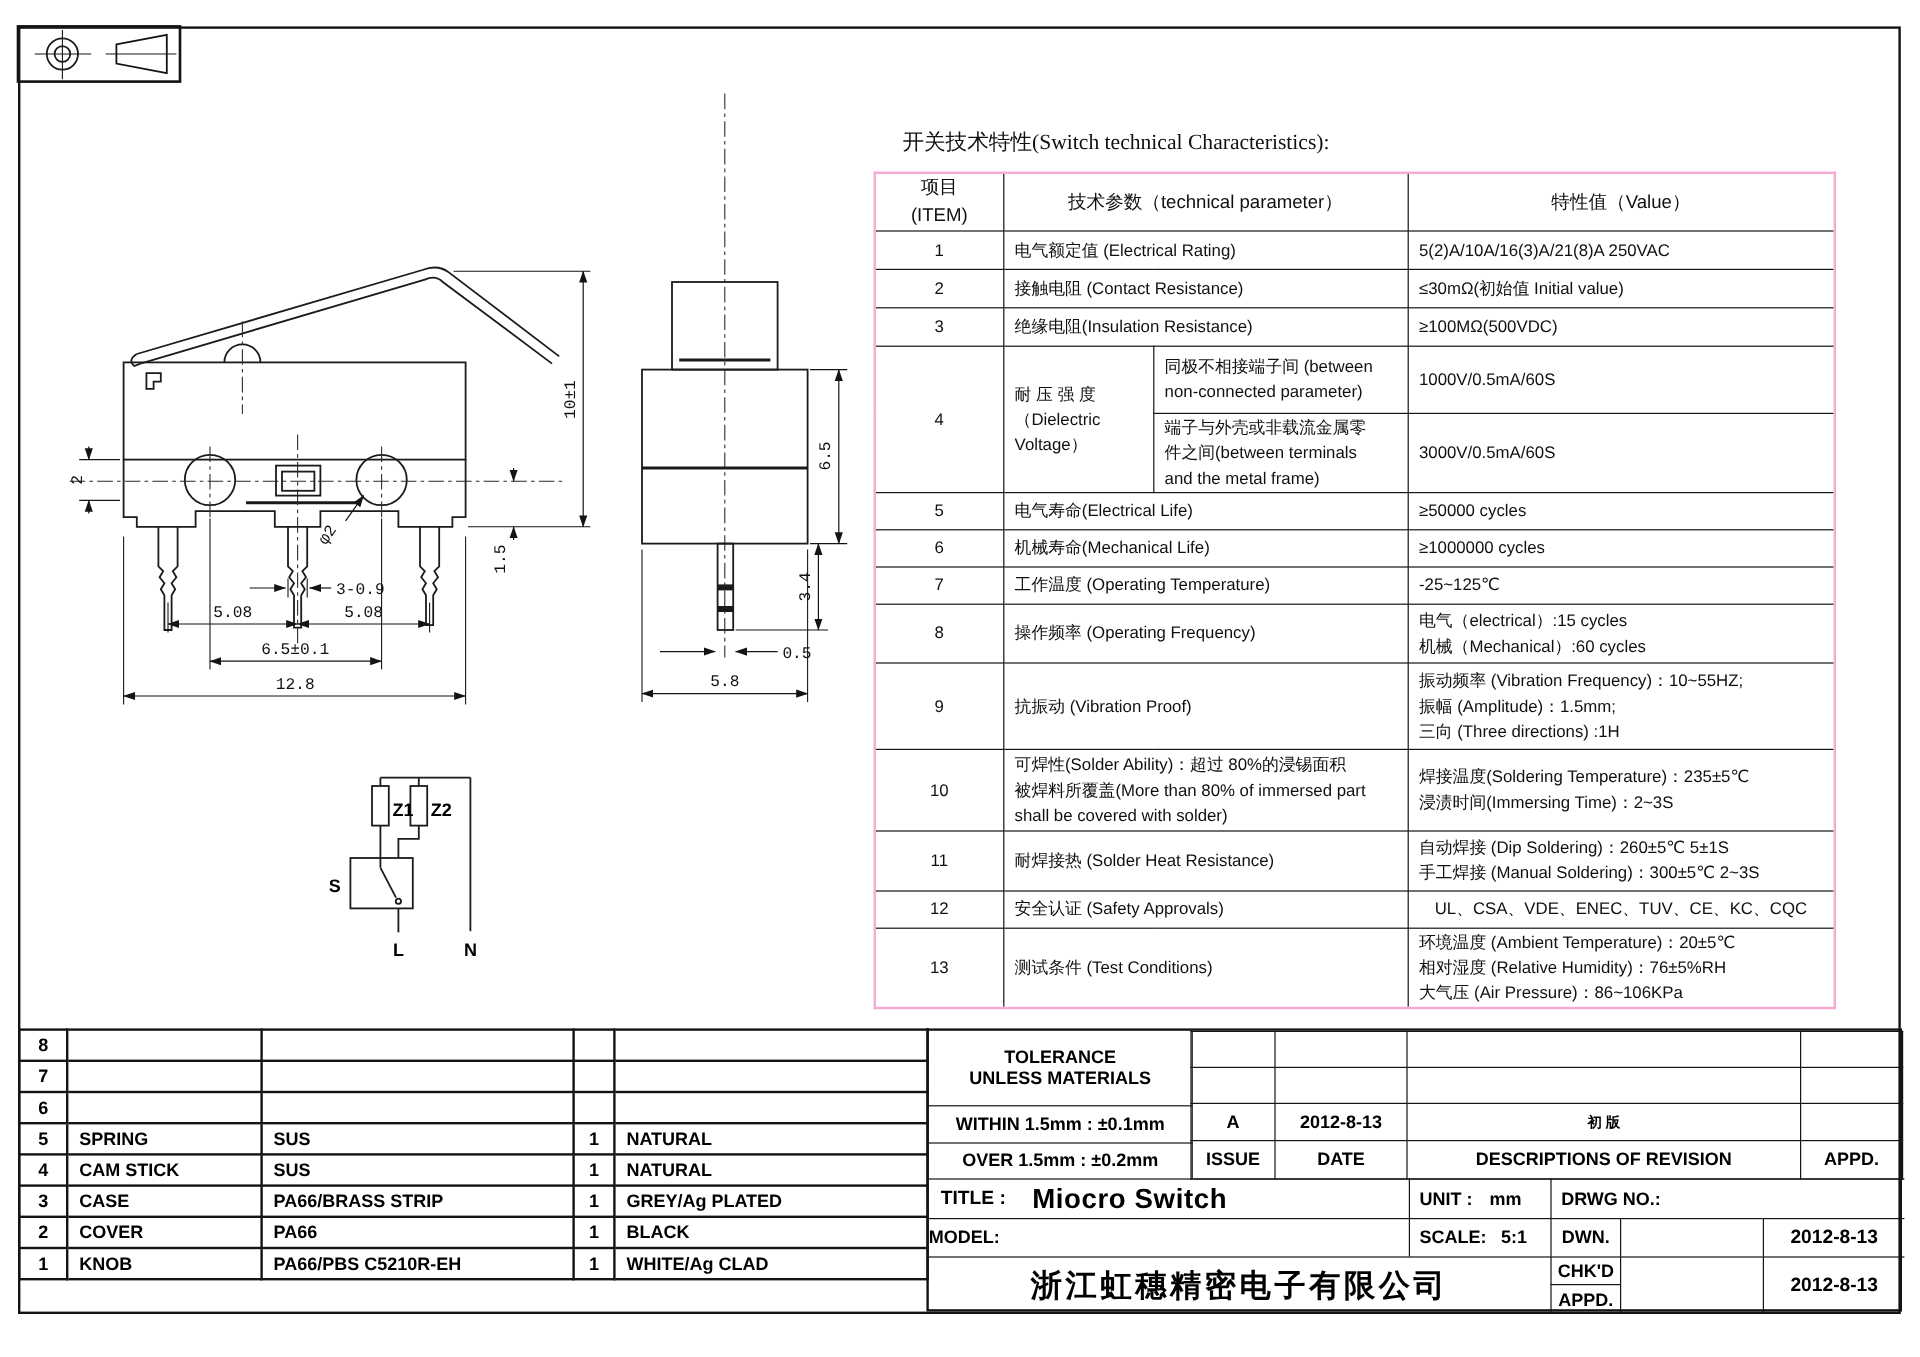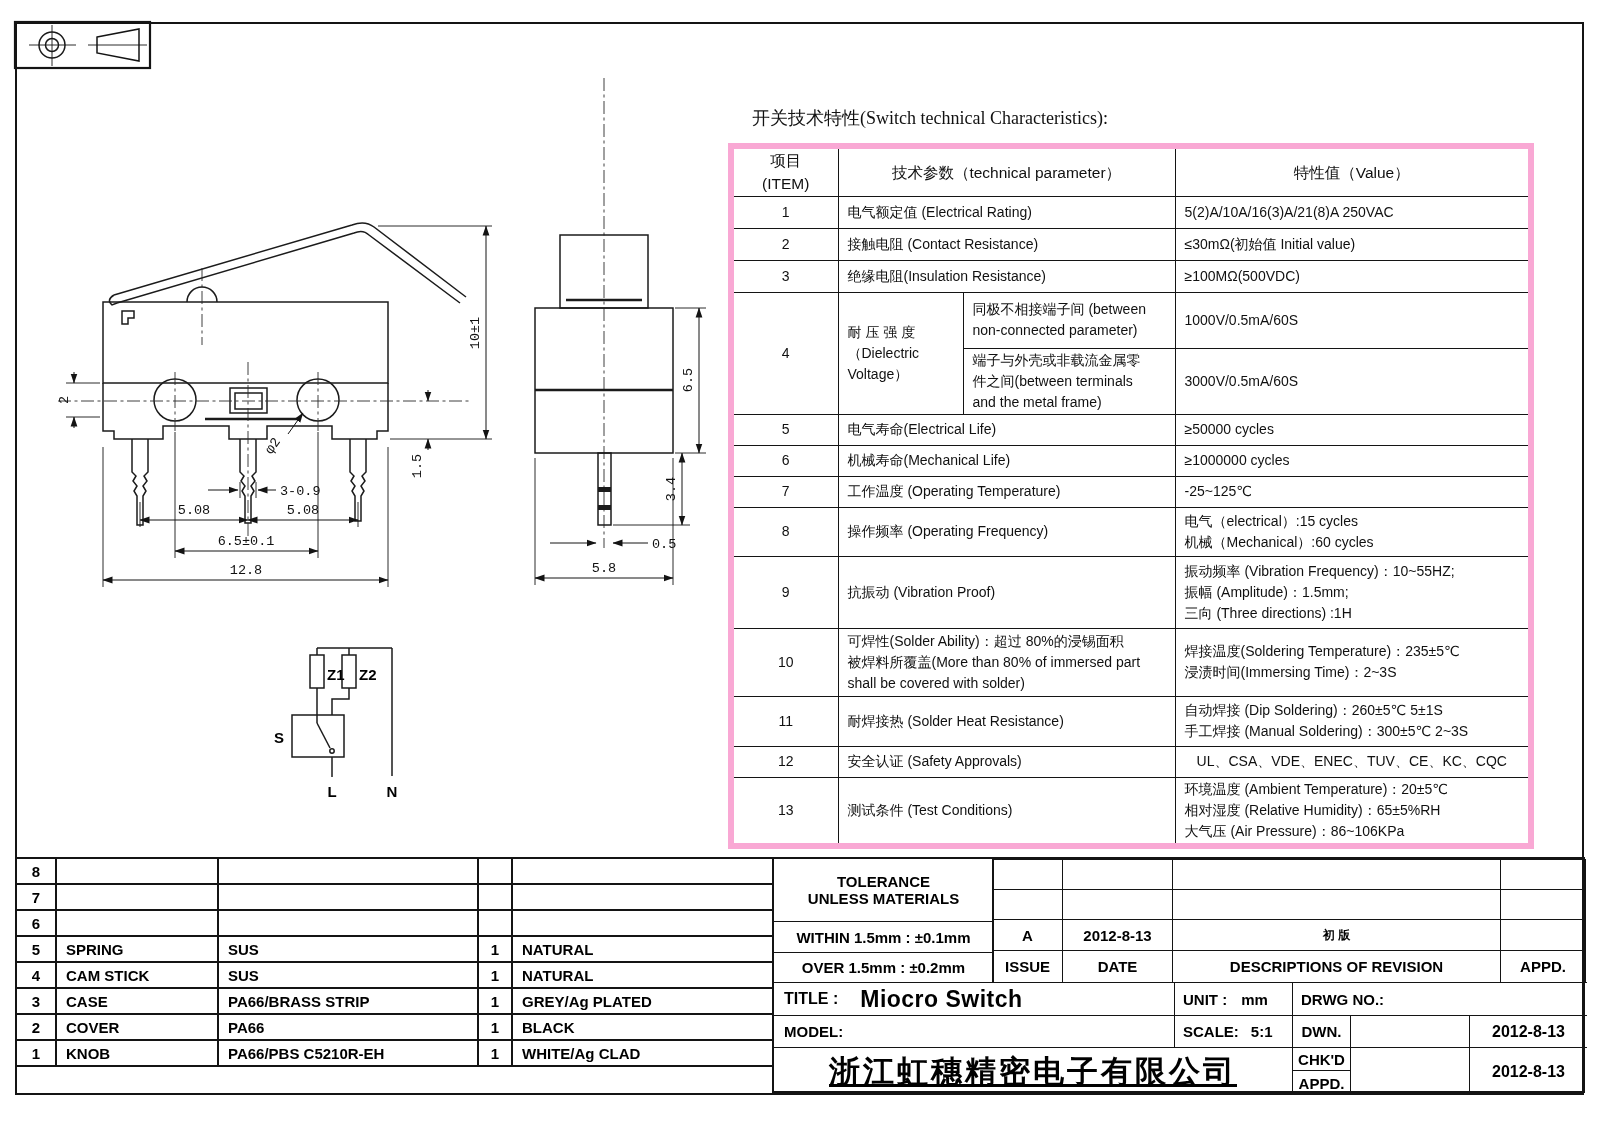--- a/index.html
+++ b/index.html
@@ -5,21 +5,21 @@
   html,body{margin:0;padding:0;background:#fff;}
   #sheet{position:relative;width:1600px;height:1131px;background:#fff;overflow:hidden;
          font-family:"Liberation Sans","DejaVu Sans",sans-serif;color:#141414;}
   .abs{position:absolute;box-sizing:border-box;}
   
   #border{left:15px;top:22px;width:1569px;height:1073px;border:2.5px solid #141414;}
   
   #heading{left:752px;top:106px;font:18px "Liberation Serif","DejaVu Serif",serif;color:#111;white-space:nowrap;}
   
   table{border-collapse:collapse;table-layout:fixed;}
-  #spec{position:absolute;left:728px;top:143px;width:800px;border:6px solid #f9a8d4;}
+  #spec{position:absolute;left:728px;top:143px;width:800px;border:2px solid #f9a8d4;}
   #spec td{border:1.6px solid #141414;font:14px/1.5 "Liberation Sans","DejaVu Sans",sans-serif;
            color:#101010;padding:1px 4px 1px 9px;vertical-align:middle;}
   #spec td.no{text-align:center;padding:0;}
   #spec td.hd{text-align:center;font-size:15.5px;padding:0 2px;}
   #spec td div{white-space:nowrap;}
   #spec td.ctr{text-align:center;padding:0 0;}
   
   #parts{position:absolute;left:15px;top:857px;width:757px;border:2.5px solid #141414;}
   #parts td{border:2px solid #141414;font:bold 15px "Liberation Sans","DejaVu Sans",sans-serif;
             color:#000;padding:0 0 0 9px;white-space:nowrap;overflow:hidden;}
@@ -27,21 +27,21 @@
   
   #tblock{left:772px;top:857px;width:813px;height:236px;border:2.5px solid #141414;font-weight:bold;color:#000;}
   .cell{position:absolute;box-sizing:border-box;display:flex;align-items:center;}
   .bt{border-top:1.8px solid #141414;} .bl{border-left:1.8px solid #141414;}
   .bb{border-bottom:1.8px solid #141414;} .br{border-right:1.8px solid #141414;}
   .cen{justify-content:center;text-align:center;}
   #rev{position:absolute;left:218px;top:0;width:593px;height:123px;}
   #rev td{border:1.6px solid #141414;font:bold 15px "Liberation Sans","DejaVu Sans",sans-serif;
           text-align:center;padding:0;color:#000;}
   .lbl15{font-size:15px;} .big-title{font-size:23px;letter-spacing:0.5px;}
-  #company{font-size:31px;letter-spacing:3px;text-decoration:underline;}
+  #company{font-size:26px;letter-spacing:3px;}
   
   #draw{position:absolute;left:0;top:0;}
   .ol{fill:none;stroke:#1b1b1b;stroke-width:1.5;}
   .ol2{fill:none;stroke:#1b1b1b;stroke-width:2.4;}
   .cl{fill:none;stroke:#2a2a2a;stroke-width:0.9;stroke-dasharray:13 3.5 3 3.5;}
   .dim{fill:none;stroke:#141414;stroke-width:1;}
   .ext{fill:none;stroke:#141414;stroke-width:0.9;}
   .dt{font:13.5px "Liberation Mono","DejaVu Sans Mono",monospace;fill:#111;}
   .ct{font:bold 15px "Liberation Sans","DejaVu Sans",sans-serif;fill:#000;}
 </style>
@@ -297,21 +297,21 @@
     <tr style="height:31px">
       <td class="no">12</td>
       <td colspan="2">安全认证 (Safety Approvals)</td>
       <td class="ctr">UL、CSA、VDE、ENEC、TUV、CE、KC、CQC</td>
     </tr>
     <tr style="height:66px">
       <td class="no">13</td>
       <td colspan="2">测试条件 (Test Conditions)</td>
       <td>
         <div>环境温度 (Ambient Temperature)：20±5℃</div>
-        <div>相对湿度 (Relative Humidity)：65±5%RH</div>
+        <div>相对湿度 (Relative Humidity)：76±5%RH</div>
         <div>大气压 (Air Pressure)：86~106KPa</div>
       </td>
     </tr>
   </tbody>
     </table>
 
   <table id="parts">
     <colgroup>
         <col style="width:40px">
         <col style="width:162px">
@@ -426,21 +426,21 @@
     <div class="cell bt" style="left:0;top:123px;width:400px;height:33px;padding-left:10px;gap:22px;text-align:right;">
       <span class="lbl15" style="font-size:16px">TITLE :</span>
       <span class="big-title">Miocro Switch</span>
     </div>
     <div class="cell bt bl" style="left:400px;top:123px;width:118px;height:33px;padding-left:8px;gap:14px;">
       <span class="lbl15">UNIT :</span>
       <span class="lbl15">mm</span>
     </div>
     <div class="cell bt bl lbl15" style="left:518px;top:123px;width:295px;height:33px;padding-left:8px;">DRWG NO.:</div>
 
-    <div class="cell bt lbl15" style="left:0;top:156px;width:400px;height:32px;padding-left:10px;">MODEL:</div>
+    <div class="cell bt lbl15" style="left:0;top:156px;width:400px;height:32px;">MODEL:</div>
     <div class="cell bt bl" style="left:400px;top:156px;width:118px;height:32px;padding-left:8px;gap:12px;">
       <span class="lbl15">SCALE:</span>
       <span class="lbl15">5:1</span>
     </div>
     <div class="cell bt bl cen lbl15" style="left:518px;top:156px;width:58px;height:32px;">DWN.</div>
     <div class="cell bt bl" style="left:576px;top:156px;width:119px;height:32px;"></div>
     <div class="cell bt bl cen" style="left:695px;top:156px;width:118px;height:32px;font-size:16px;">2012-8-13</div>
 
     <div class="cell bt cen" id="company" style="left:0;top:188px;width:518px;height:48px;">浙江虹穗精密电子有限公司</div>
     <div class="cell bt bl bb cen lbl15" style="left:518px;top:188px;width:58px;height:24px;">CHK'D</div>

